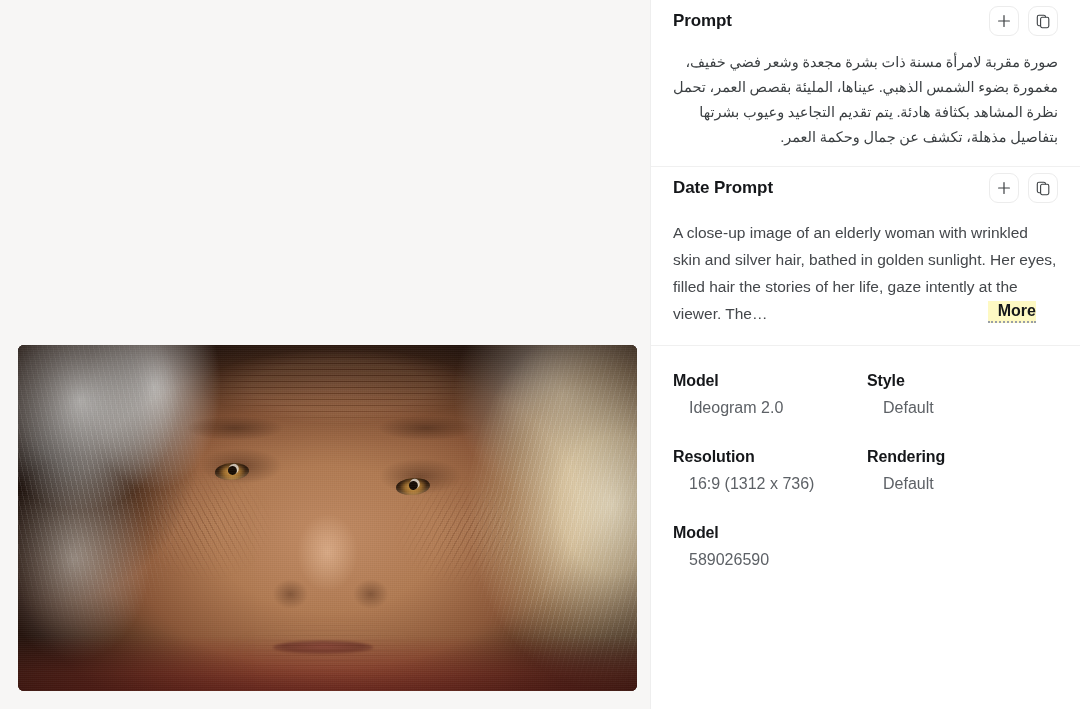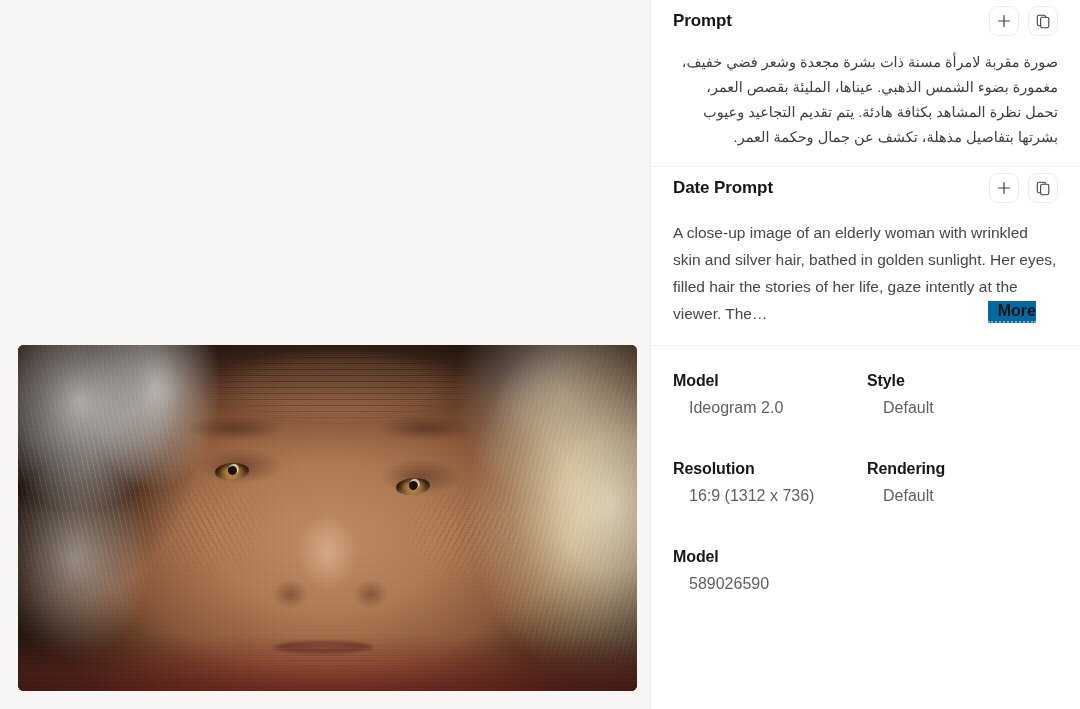--- a/index.html
+++ b/index.html
@@ -220,50 +220,50 @@
   .icon-btn svg { display: block; }
 
   .prompt-body-ar {
     direction: rtl;
     text-align: right;
     font-size: 14.5px;
     line-height: 25px;
     color: #3c4043;
     padding-top: 8px;
     padding-bottom: 16px;
-    font-family: Liberation Sans, sans-serif;
+    font-family: Liberation Serif, serif;
   }
 
   .prompt-body-en {
     position: relative;
     font-size: 15.5px;
     line-height: 27px;
     color: #44474b;
     padding-top: 10px;
     padding-bottom: 18px;
   }
 
   .more-link {
     position: absolute;
     right: 22px;
     bottom: 22px;
     font-size: 16px;
     font-weight: bold;
     color: #15171a;
-    background: #0369a1;
+    background: #fef9c3;
     padding-left: 10px;
     border-bottom: 2px dotted #9aa0a6;
     cursor: pointer;
     line-height: 20px;
   }
 
   .meta-grid {
     display: grid;
     grid-template-columns: 194px 1fr;
-    row-gap: 16px;
+    row-gap: 4px;
     padding-top: 26px;
   }
 
   .meta-cell { padding-bottom: 0; }
 
   .meta-label {
     font-size: 16px;
     font-weight: bold;
     color: #15171a;
     letter-spacing: -0.1px;

